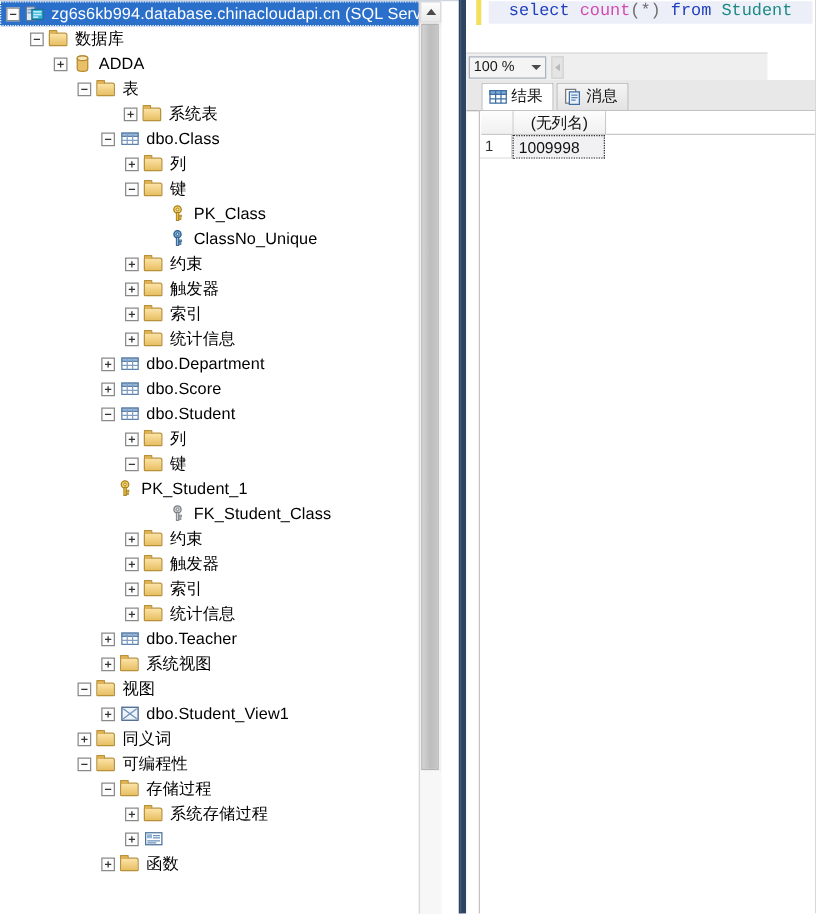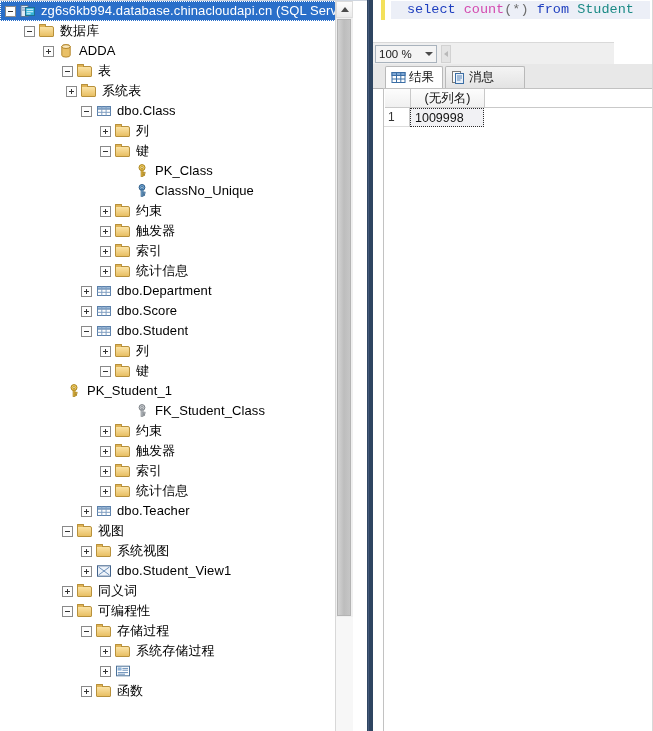--- a/index.html
+++ b/index.html
@@ -300,21 +300,21 @@
   }
   .rtab.active {
     background: #ffffff;
     left: 12px;
     width: 58px;
     z-index: 2;
   }
   .rtab.inactive {
     background: linear-gradient(#f4f4f4, #e3e3e3);
     left: 72px;
-    width: 80px;
+    width: 58px;
   }
   .rtab .tico { width: 15px; height: 15px; margin-right: 3px; flex: 0 0 auto;}
   .rtab .tlbl { white-space: nowrap; }
 
   
   #grid {
     position: absolute;
     left: 10px; top: 88px;
     width: 270px; height: 643px;
     background: #ffffff;
@@ -434,21 +434,21 @@
               <ellipse cx="8" cy="3.6" rx="4.2" ry="1.9" fill="#f8e6bb" stroke="#b6892f" stroke-width="1"></ellipse>
             </svg>
           </span>
           <span class="lbl">ADDA</span>
         </div>
         <div class="node" style="padding-left:62px">
           <span class="exp "></span>
           <span class="ico folder"></span>
           <span class="lbl">表</span>
         </div>
-        <div class="node" style="padding-left:66px">
+        <div class="node" style="padding-left:99px">
           <span class="exp plus"></span>
           <span class="ico folder"></span>
           <span class="lbl">系统表</span>
         </div>
         <div class="node" style="padding-left:81px">
           <span class="exp "></span>
           <span class="ico tbl">
             <svg width="16" height="16" viewBox="0 0 16 16">
               <rect x="1.5" y="3.5" width="13" height="9" fill="#ffffff" stroke="#5b80aa" stroke-width="1"></rect>
               <rect x="1.5" y="3.5" width="13" height="2.6" fill="#9cb9d8" stroke="#5b80aa" stroke-width="1"></rect>
@@ -557,21 +557,21 @@
         <div class="node" style="padding-left:100px">
           <span class="exp plus"></span>
           <span class="ico folder"></span>
           <span class="lbl">列</span>
         </div>
         <div class="node" style="padding-left:100px">
           <span class="exp "></span>
           <span class="ico folder"></span>
           <span class="lbl">键</span>
         </div>
-        <div class="node" style="padding-left:51px">
+        <div class="node" style="padding-left:77px">
           <span class="exp none"></span>
           <span class="ico key">
             <svg width="16" height="16" viewBox="0 0 16 16">
               <circle cx="8" cy="4.6" r="3" fill="#f5d060" stroke="#a8821f" stroke-width="1"></circle>
               <circle cx="8" cy="4.6" r="1.1" fill="#fff7d8" stroke="#a8821f" stroke-width=".8"></circle>
               <rect x="7.1" y="7" width="1.9" height="6.4" fill="#edc34d" stroke="#a8821f" stroke-width=".8"></rect>
               <rect x="9" y="9.2" width="2.1" height="1.3" fill="#edc34d" stroke="#a8821f" stroke-width=".7"></rect>
               <rect x="9" y="11.4" width="1.7" height="1.2" fill="#edc34d" stroke="#a8821f" stroke-width=".7"></rect>
             </svg>
           </span>
@@ -616,29 +616,29 @@
             <svg width="16" height="16" viewBox="0 0 16 16">
               <rect x="1.5" y="3.5" width="13" height="9" fill="#ffffff" stroke="#5b80aa" stroke-width="1"></rect>
               <rect x="1.5" y="3.5" width="13" height="2.6" fill="#9cb9d8" stroke="#5b80aa" stroke-width="1"></rect>
               <line x1="5.8" y1="3.5" x2="5.8" y2="12.5" stroke="#7f9ec1" stroke-width="1"></line>
               <line x1="10.1" y1="3.5" x2="10.1" y2="12.5" stroke="#7f9ec1" stroke-width="1"></line>
               <line x1="1.5" y1="9.3" x2="14.5" y2="9.3" stroke="#7f9ec1" stroke-width="1"></line>
             </svg>
           </span>
           <span class="lbl">dbo.Teacher</span>
         </div>
+        <div class="node" style="padding-left:81px">
+          <span class="exp plus"></span>
+          <span class="ico folder"></span>
+          <span class="lbl">系统视图</span>
+        </div>
         <div class="node" style="padding-left:62px">
           <span class="exp "></span>
           <span class="ico folder"></span>
           <span class="lbl">视图</span>
-        </div>
-        <div class="node" style="padding-left:81px">
-          <span class="exp plus"></span>
-          <span class="ico folder"></span>
-          <span class="lbl">系统视图</span>
         </div>
         <div class="node" style="padding-left:81px">
           <span class="exp plus"></span>
           <span class="ico view">
             <svg width="16" height="16" viewBox="0 0 16 16">
               <rect x="1.5" y="2.8" width="13" height="10.4" fill="#eef3f9" stroke="#40618a" stroke-width="1"></rect>
               <line x1="2.6" y1="4" x2="13.4" y2="12" stroke="#6b8fba" stroke-width="1"></line>
               <line x1="13.4" y1="4" x2="2.6" y2="12" stroke="#6b8fba" stroke-width="1"></line>
             </svg>
           </span>

